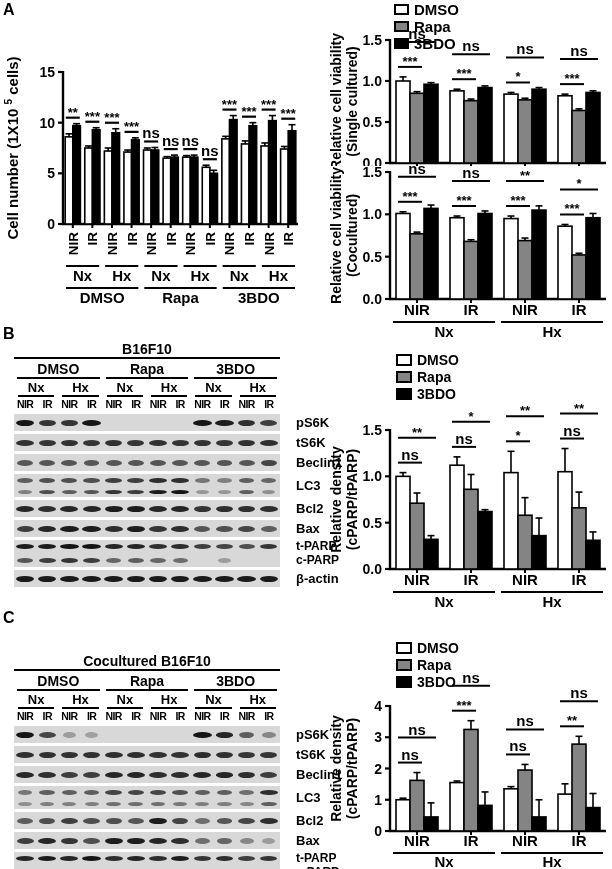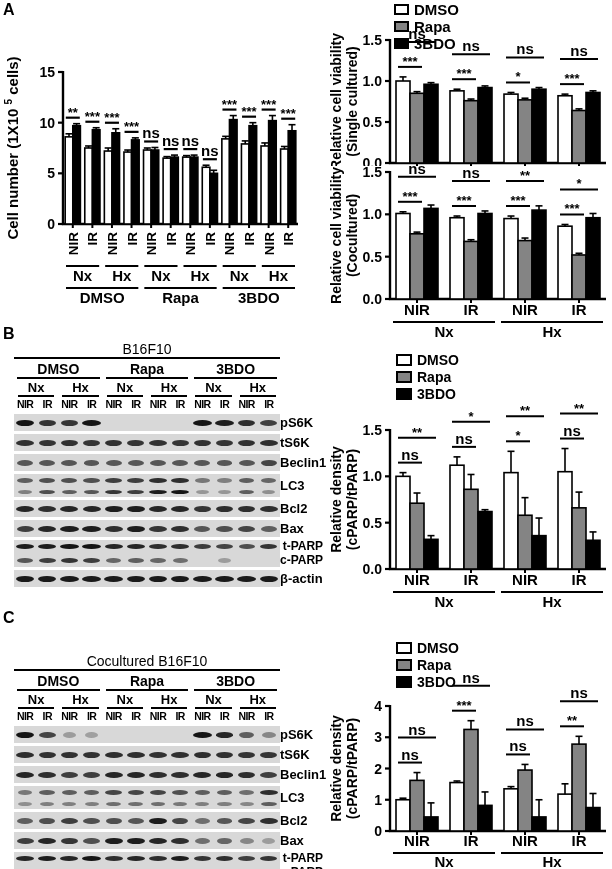--- a/index.html
+++ b/index.html
@@ -7,33 +7,33 @@
   .page{position:relative;width:612px;height:869px;background:#ffffff;overflow:hidden;}
   .panel-label{position:absolute;font-weight:bold;font-size:16px;}
   .chart{position:absolute;}
   .chart svg text{font-family:"Liberation Sans",sans-serif;font-weight:bold;fill:#000;}
   .legend{position:absolute;display:flex;flex-direction:column;gap:2px;}
   .legend-item{display:flex;align-items:center;gap:5px;height:15px;}
   .legend-swatch{display:inline-block;width:16px;height:10px;border:2px solid #000;box-sizing:border-box;}
   .legend-label{font-weight:bold;font-size:14px;line-height:14px;white-space:nowrap;}
   .blot{position:absolute;width:345px;}
   .blot-head{width:266px;}
-  .blot-title{text-align:center;font-weight:normal;font-size:14px;height:16px;line-height:16px;border-bottom:2.5px solid #000;}
+  .blot-title{text-align:center;font-weight:bold;font-size:14px;height:16px;line-height:16px;border-bottom:2.5px solid #000;}
   .trow{display:flex;margin-top:2px;}
   .trow>div{flex:1;margin:0 3px;text-align:center;font-weight:bold;font-size:14px;height:16px;line-height:16px;border-bottom:2.5px solid #000;}
   .crow{display:flex;margin-top:1px;}
   .crow>div{flex:1;margin:0 4px;text-align:center;font-weight:bold;font-size:13px;height:15px;line-height:15px;border-bottom:2px solid #000;}
   .lrow{display:flex;margin-top:1px;height:13px;}
   .lrow>div{width:22.16px;text-align:center;font-weight:bold;font-size:10.5px;line-height:13px;letter-spacing:-0.6px;}
   .boxrow{display:flex;margin-top:3px;align-items:center;}
   .bbox{width:266px;background:#d8d8d8;display:flex;flex-direction:column;justify-content:center;}
   .bandline{display:flex;align-items:center;}
   .bandline>div{width:22.16px;display:flex;justify-content:center;align-items:center;}
   .band{background:#0d0d0d;border-radius:50%;height:6px;}
-  .blabels{margin-left:0;display:flex;flex-direction:column;justify-content:center;text-align:right;}
+  .blabels{margin-left:16px;display:flex;flex-direction:column;justify-content:center;}
   .blabel{font-weight:bold;font-size:13px;line-height:15px;white-space:nowrap;}
   .blabel.small{font-size:12px;line-height:13.5px;}
 </style>
 </head>
 <body>
 
 <div class="page">
   <div class="panel-label" style="left:3px;top:1px">A</div>
   <div class="panel-label" style="left:3px;top:325px">B</div>
   <div class="panel-label" style="left:3px;top:609px">C</div>

